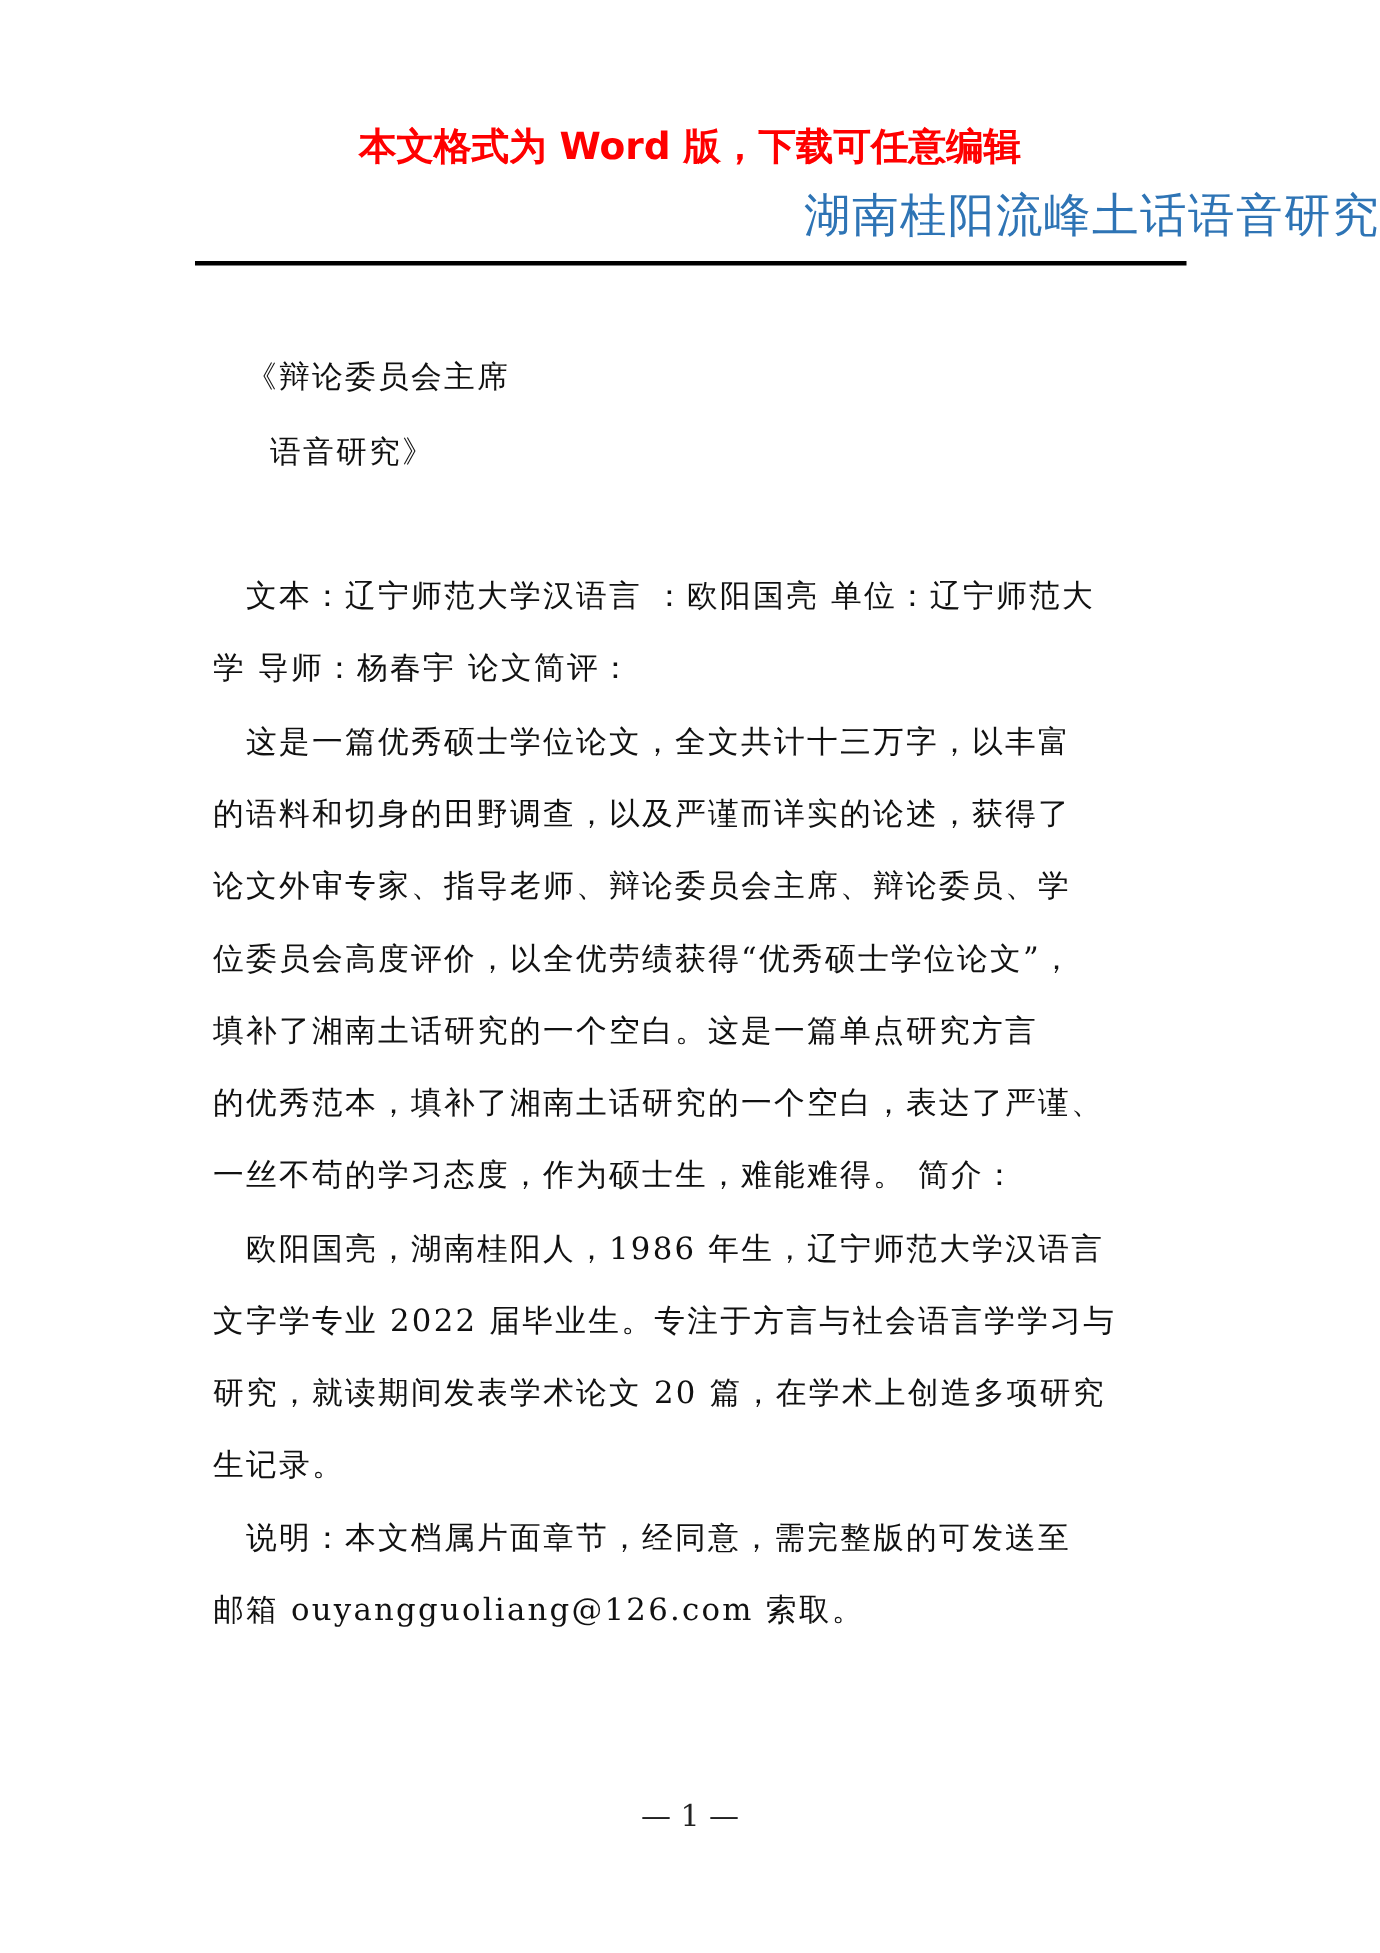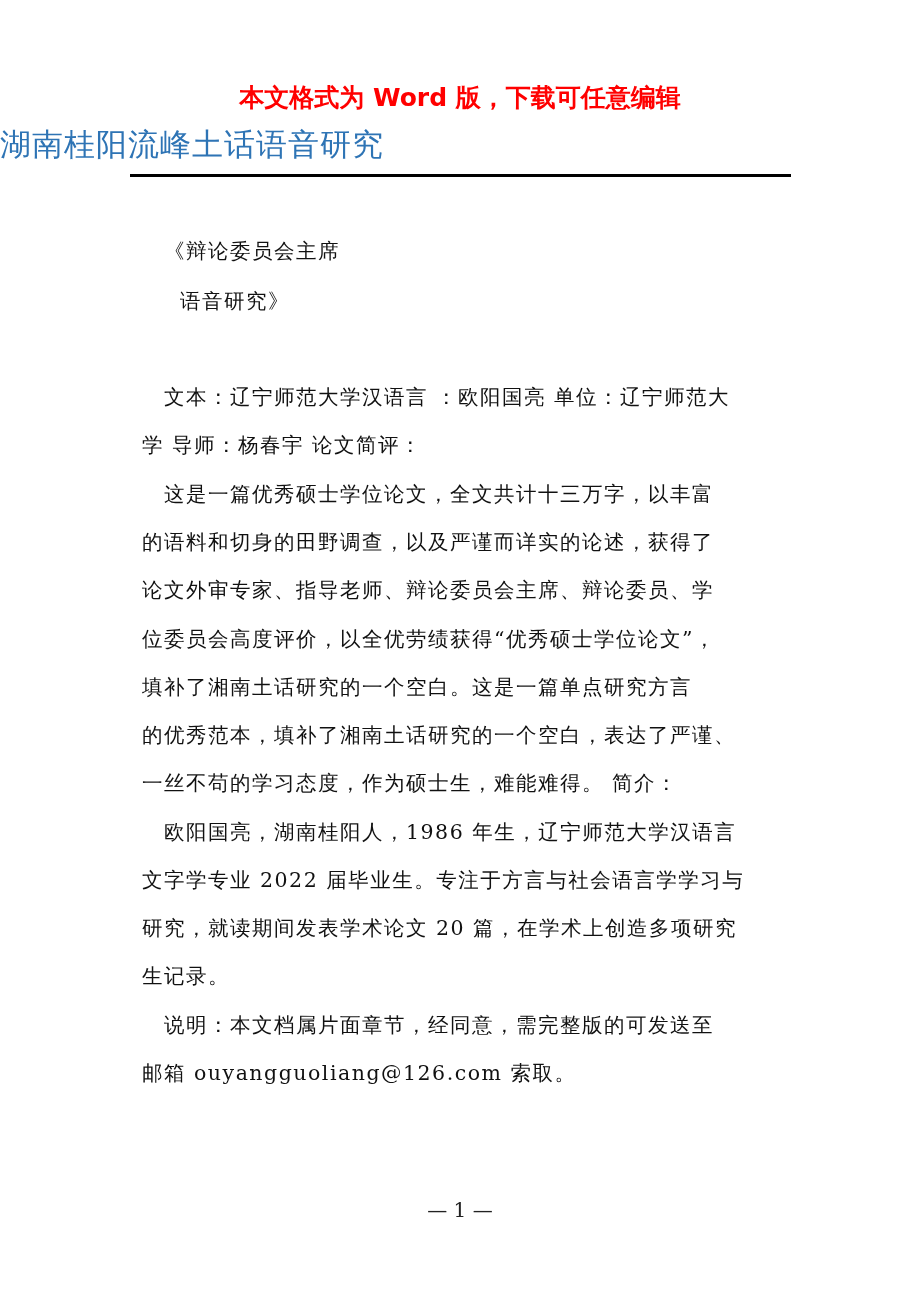--- a/index.html
+++ b/index.html
@@ -1,21 +1,21 @@
 <!DOCTYPE html>
 <html><head>
 <meta charset="utf-8">
 <style>
   html, body { margin: 0; padding: 0; background: #ffffff; }
   body { width: 920px; height: 1302px; position: relative; overflow: hidden;
          font-family: "DejaVu Serif", "Liberation Serif", serif; color: #111; }
   .banner { position: absolute; top: 68px; left: 0; width: 920px; text-align: center;
             font-family: "DejaVu Sans", "Liberation Sans", sans-serif; font-weight: bold;
             font-size: 25px; line-height: 36px; color: #ff0000; margin-top: 12px; }
-  .doc-title { position: absolute; top: 122px; left: 0; width: 920px; text-align: left;
+  .doc-title { position: absolute; top: 122px; left: 0; width: 920px; text-align: right;
                font-family: "DejaVu Sans", "Liberation Sans", sans-serif;
                font-size: 31px; line-height: 44px; color: #2e74b5; letter-spacing: 1px; }
   .rule { position: absolute; top: 174px; left: 130px; width: 661px; height: 3px; background: #000; }
   .body-text { position: absolute; left: 142px; width: 640px; font-size: 20.5px; letter-spacing: 1.5px; }
   .line { position: absolute; left: 0; white-space: nowrap; line-height: 30px; }
   .page-num { position: absolute; top: 1198px; left: 0; width: 920px; text-align: center;
               font-size: 20px; color: #222; }
 </style>
 </head>
 <body>

